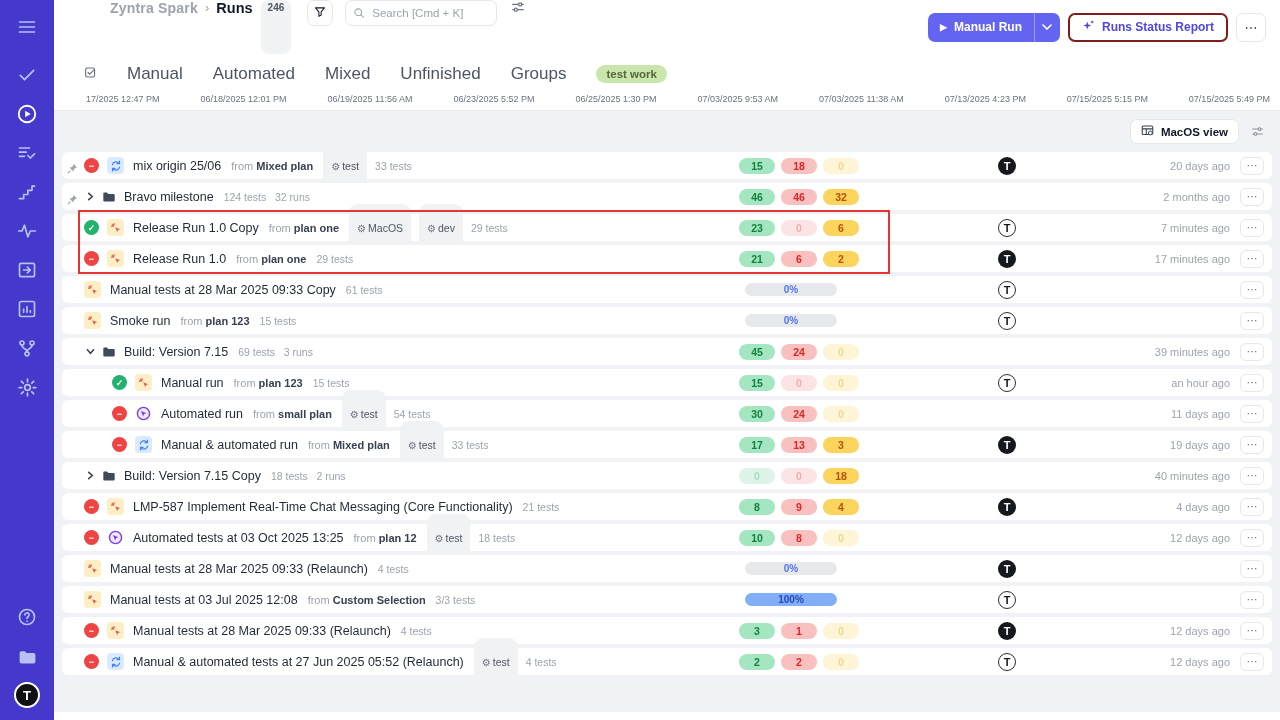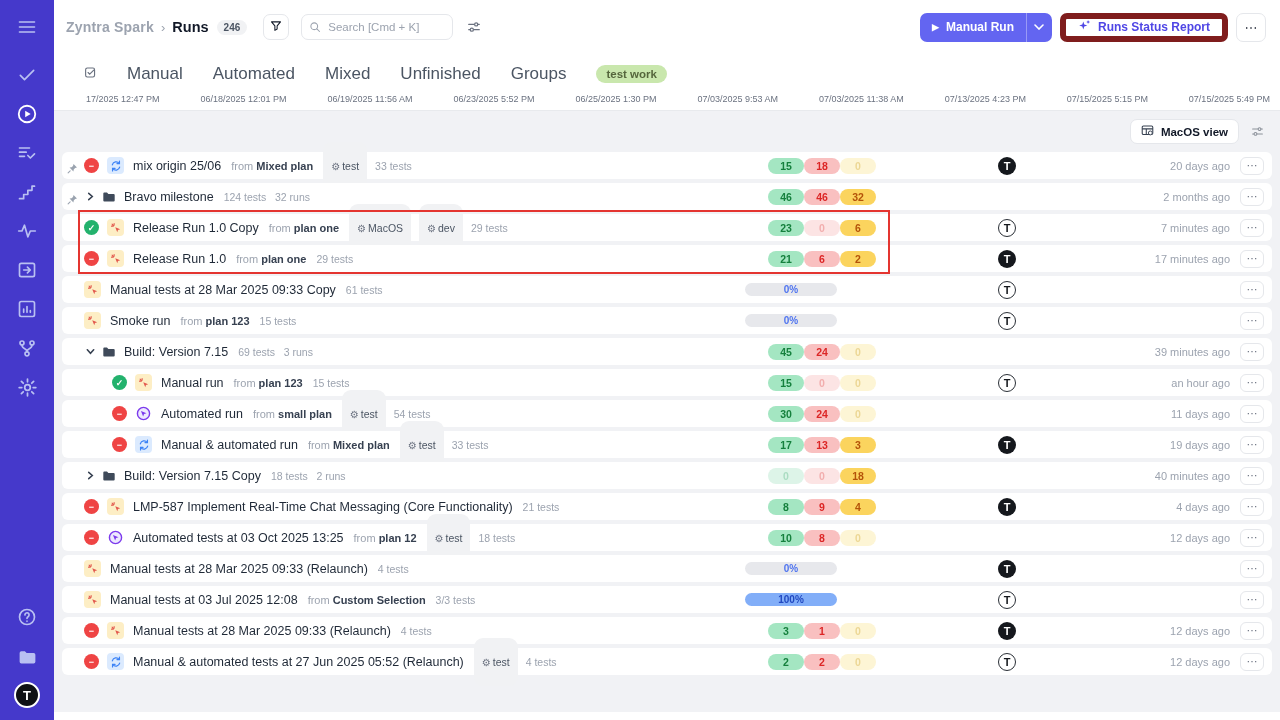--- a/index.html
+++ b/index.html
@@ -13,21 +13,21 @@
                margin-bottom:13px; color:#b9c0f2; cursor:pointer; }
   .side-icon svg { display:block; }
   .side-spacer { flex:1; }
   .side-avatar { width:26px; height:26px; border-radius:50%; background:#0f1115; color:#fff;
                  display:flex; align-items:center; justify-content:center; font-weight:bold;
                  font-size:13px; border:2px solid #fff; }
 
   
   .main { margin-left:54px; width:1226px; height:720px; background:#fff; position:relative; }
 
-  .topbar { height:54px; display:flex; align-items:center; padding:0 14px 0 12px; background:#fff; }
+  .topbar { height:54px; display:flex; padding:0 14px 0 12px; background:#fff;margin-left:44px; }
   .crumb-project { color:#9ca3af; font-size:14px; font-weight:bold; letter-spacing:.2px; }
   .crumb-sep { color:#9ca3af; margin:0 7px; font-size:13px; }
   .crumb-page { color:#111827; font-size:14.5px; font-weight:bold; }
   .count-badge { background:#f1f2f4; color:#4b5563; font-size:10px; font-weight:bold;
                  border-radius:8px; padding:2px 7px; margin-left:8px; }
   .icon-btn { width:26px; height:26px; border:1px solid #e5e7eb; border-radius:7px; background:#fff;
               display:flex; align-items:center; justify-content:center; cursor:pointer; }
   .filter-btn { margin-left:16px; }
   .search-box { position:relative; margin-left:12px; }
   .search-box svg { position:absolute; left:8px; top:7px; }
@@ -36,21 +36,21 @@
   .search-input::placeholder { color:#9ca3af; }
   .sliders-top { margin-left:14px; cursor:pointer; display:flex; }
 
   .top-right { margin-left:auto; display:flex; align-items:center; gap:8px; }
   .manual-run { display:flex; background:#6365f1; border-radius:7px; overflow:hidden; height:29px;
                 cursor:pointer; }
   .manual-run-main { display:flex; align-items:center; gap:7px; color:#fff; font-size:12px;
                      font-weight:bold; padding:0 12px; }
   .manual-run-caret { width:26px; display:flex; align-items:center; justify-content:center;
                       border-left:1px solid rgba(255,255,255,.35); color:#fff; font-size:9px; }
-  .report-btn { height:29px; display:flex; align-items:center; gap:7px; border:6px solid #7f1d1d;
+  .report-btn { height:29px; display:flex; align-items:center; gap:7px; border:2px solid #7f1d1d;
                 color:#4f46e5; font-size:12px; font-weight:bold; background:#fff; border-radius:7px;
                 padding:0 12px; cursor:pointer; }
   .more-top { width:30px; height:29px; border:1px solid #e5e7eb; border-radius:7px; background:#fff;
               color:#111827; font-size:13px; display:flex; align-items:center; justify-content:center;
               cursor:pointer; }
 
   
   .tabsbar { display:flex; align-items:center; gap:30px; padding:10px 0 8px 30px; background:#fff; }
   .tab { font-size:17px; color:#4b5563; cursor:pointer; }
   .tab-filter-pill { background:#c9e7ad; color:#55663c; font-size:11.5px; font-weight:bold;
@@ -86,21 +86,21 @@
   .chev { width:12px; display:flex; justify-content:center; margin-right:6px; flex:0 0 auto; }
   .folder-ic { margin-right:8px; display:flex; flex:0 0 auto; }
   .title { font-size:12.5px; color:#1f2937; white-space:nowrap; margin-right:10px; }
   .fromwrap { font-size:11px; color:#9ca3af; margin-right:10px; white-space:nowrap; }
   .fromwrap b { color:#374151; font-size:11px; }
   .tagpill { background:#f1f2f4; color:#4b5563; border-radius:9px; font-size:10.5px; padding:18px 8px;
              margin-right:8px; white-space:nowrap; }
   .tagpill .gear { font-size:10px; margin-right:2px; color:#6b7280; }
   .meta { font-size:10.5px; color:#9ca3af; white-space:pre; }
 
-  .cell-badges { position:absolute; left:706px; display:flex; }
+  .cell-badges { position:absolute; left:677px; display:flex; gap:6px; }
   .badge { min-width:36px; height:16px; border-radius:9px; display:flex; align-items:center;
            justify-content:center; font-size:10.5px; font-weight:bold; }
   .badge.green { background:#a4e6c2; color:#15803d; }
   .badge.red { background:#f9c0c0; color:#dc2626; }
   .badge.yellow { background:#fbd45e; color:#b45309; }
   .badge.green.faded { background:#ddf4e8; color:#aadcc2; }
   .badge.red.faded { background:#fce4e4; color:#f2aeae; }
   .badge.yellow.faded { background:#fdf5d5; color:#ecd795; }
 
   .progress { position:absolute; left:683px; width:92px; height:13px; border-radius:7px;

